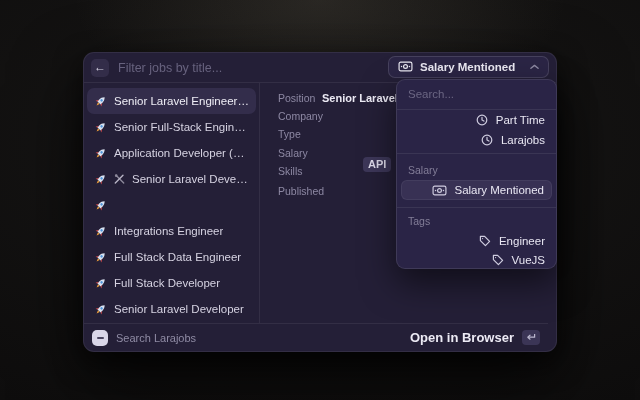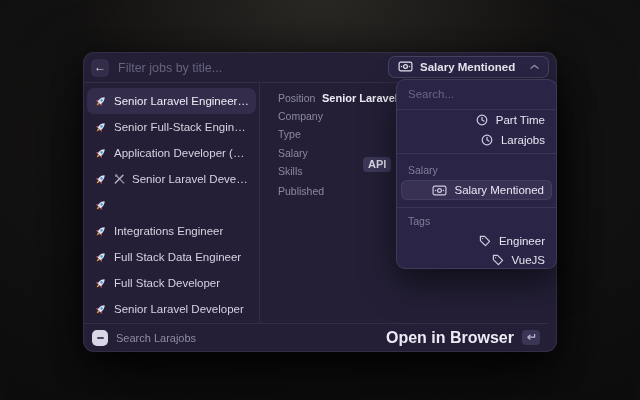--- a/index.html
+++ b/index.html
@@ -105,21 +105,21 @@
     display:flex; align-items:center; padding:0 8px;
     border-top:1px solid rgba(255,255,255,.07);
   }
   .app-icon {
     width:16px; height:16px; border-radius:5px; background:#d9d6e8;
     display:flex; align-items:center; justify-content:center; margin-right:8px;
   }
   .app-icon i { display:block; width:7px; height:2px; border-radius:1px; background:#4a4560; }
   .app-name { font-size:11px; color:#8f8ba4; }
   .footer-right { margin-left:auto; display:flex; align-items:center; gap:8px; }
-  .action-label { font-size:16px; font-weight:bold; color:#eceaf4; }
+  .action-label { font-size:13px; font-weight:bold; color:#eceaf4; }
   .key-btn {
     width:18px; height:15px; border-radius:4px; background:#3b3556;
     display:flex; align-items:center; justify-content:center; color:#bcb8cf;
   }
 </style>
 </head>
 <body>
 
 <div class="window">
 

